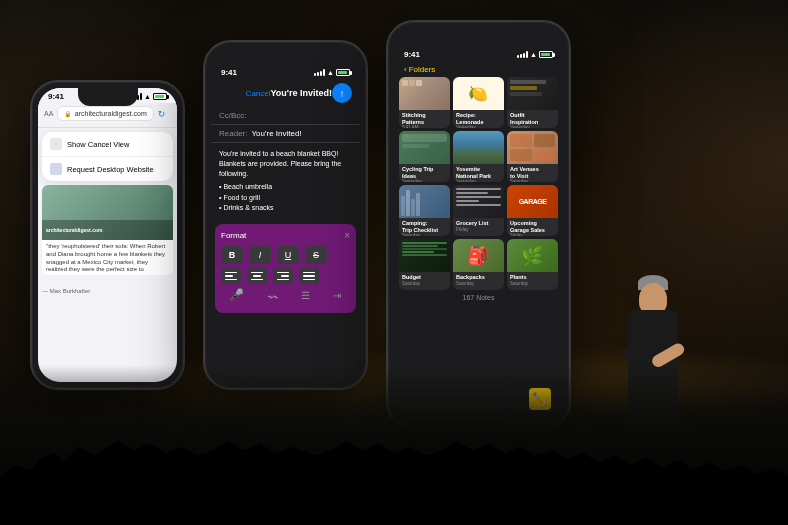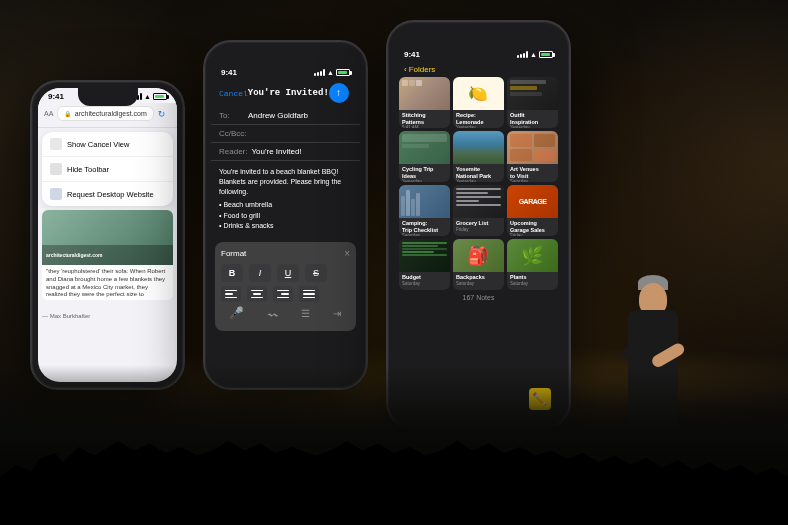--- a/index.html
+++ b/index.html
@@ -277,25 +277,24 @@
     .menu-icon { width: 12px; height: 12px; background: #e0e0e0; border-radius: 2px; flex-shrink: 0; }
 
     
     .mail-screen {
       background: #1c1c1e;
       height: 100%;
       color: #fff;
     }
     .mail-header {
       display: flex;
-      justify-content: flex-start;
+      justify-content: flex-end;
       align-items: center;
       padding: 4px 8px;
       font-size: 8px;
-      font-family: Liberation Mono, monospace;
     }
     .mail-cancel { color: #0a84ff; font-size: 8px; }
     .mail-title { font-size: 9px; font-weight: 600; color: #fff; }
     .mail-send-btn {
       width: 20px; height: 20px;
       background: #0a84ff;
       border-radius: 50%;
       display: flex; align-items: center; justify-content: center;
       font-size: 10px; color: #fff;
     }
@@ -323,21 +322,21 @@
     .mail-body-text {
       font-size: 7px;
       color: #fff;
       line-height: 1.4;
       margin-bottom: 4px;
     }
     .mail-bullet { font-size: 7px; color: #fff; line-height: 1.5; }
 
     
     .format-panel {
-      background: #404040;
+      background: #701a75;
       border-radius: 8px;
       margin: 4px;
       padding: 6px;
     }
     .format-panel-header {
       display: flex;
       justify-content: space-between;
       align-items: center;
       margin-bottom: 5px;
     }
@@ -521,24 +520,20 @@
             <span style="font-size:9px;color:#0a84ff;">↻</span>
           </div>
         </div>
 
         <div class="safari-menu">
           <div class="safari-menu-item">
             <div class="menu-icon" style="background:#e8e8e8;"></div>
             <span>Show Cancel View</span>
           </div>
           <div class="safari-menu-item">
-            <div class="menu-icon"></div>
-            <span>Hide Toolbar</span>
-          </div>
-          <div class="safari-menu-item">
             <div class="menu-icon" style="background:#d0d8e8;"></div>
             <span>Request Desktop Website</span>
           </div>
         </div>
 
         <div style="margin:4px;background:#fff;border-radius:6px;overflow:hidden;height:90px;">
           <div style="height:55px;background:linear-gradient(135deg,#8ab4a0,#6a9480,#4a7460);position:relative;overflow:hidden;">
             <div style="position:absolute;bottom:0;left:0;right:0;height:20px;background:rgba(0,0,0,0.3);display:flex;align-items:center;padding:0 4px;">
               <span style="font-size:5px;color:#fff;font-weight:600;">architecturaldigest.com</span>
             </div>
@@ -576,24 +571,20 @@
         </div>
 
         <div class="mail-header">
           <span class="mail-cancel">Cancel</span>
           <span class="mail-title">You're Invited!</span>
           <div class="mail-send-btn">
             <span>↑</span>
           </div>
         </div>
 
-        <div class="mail-field">
-          <span class="mail-field-label">To:</span>
-          <span class="mail-field-value">Andrew Goldfarb</span>
-        </div>
         <div class="mail-field">
           <span class="mail-field-label">Cc/Bcc:</span>
         </div>
         <div class="mail-field">
           <span class="mail-field-label">Reader:</span>
           <span class="mail-field-value">You're Invited!</span>
         </div>
 
         <div class="mail-body">
           <p class="mail-body-text">You're invited to a beach blanket BBQ! Blankets are provided. Please bring the following.</p>

